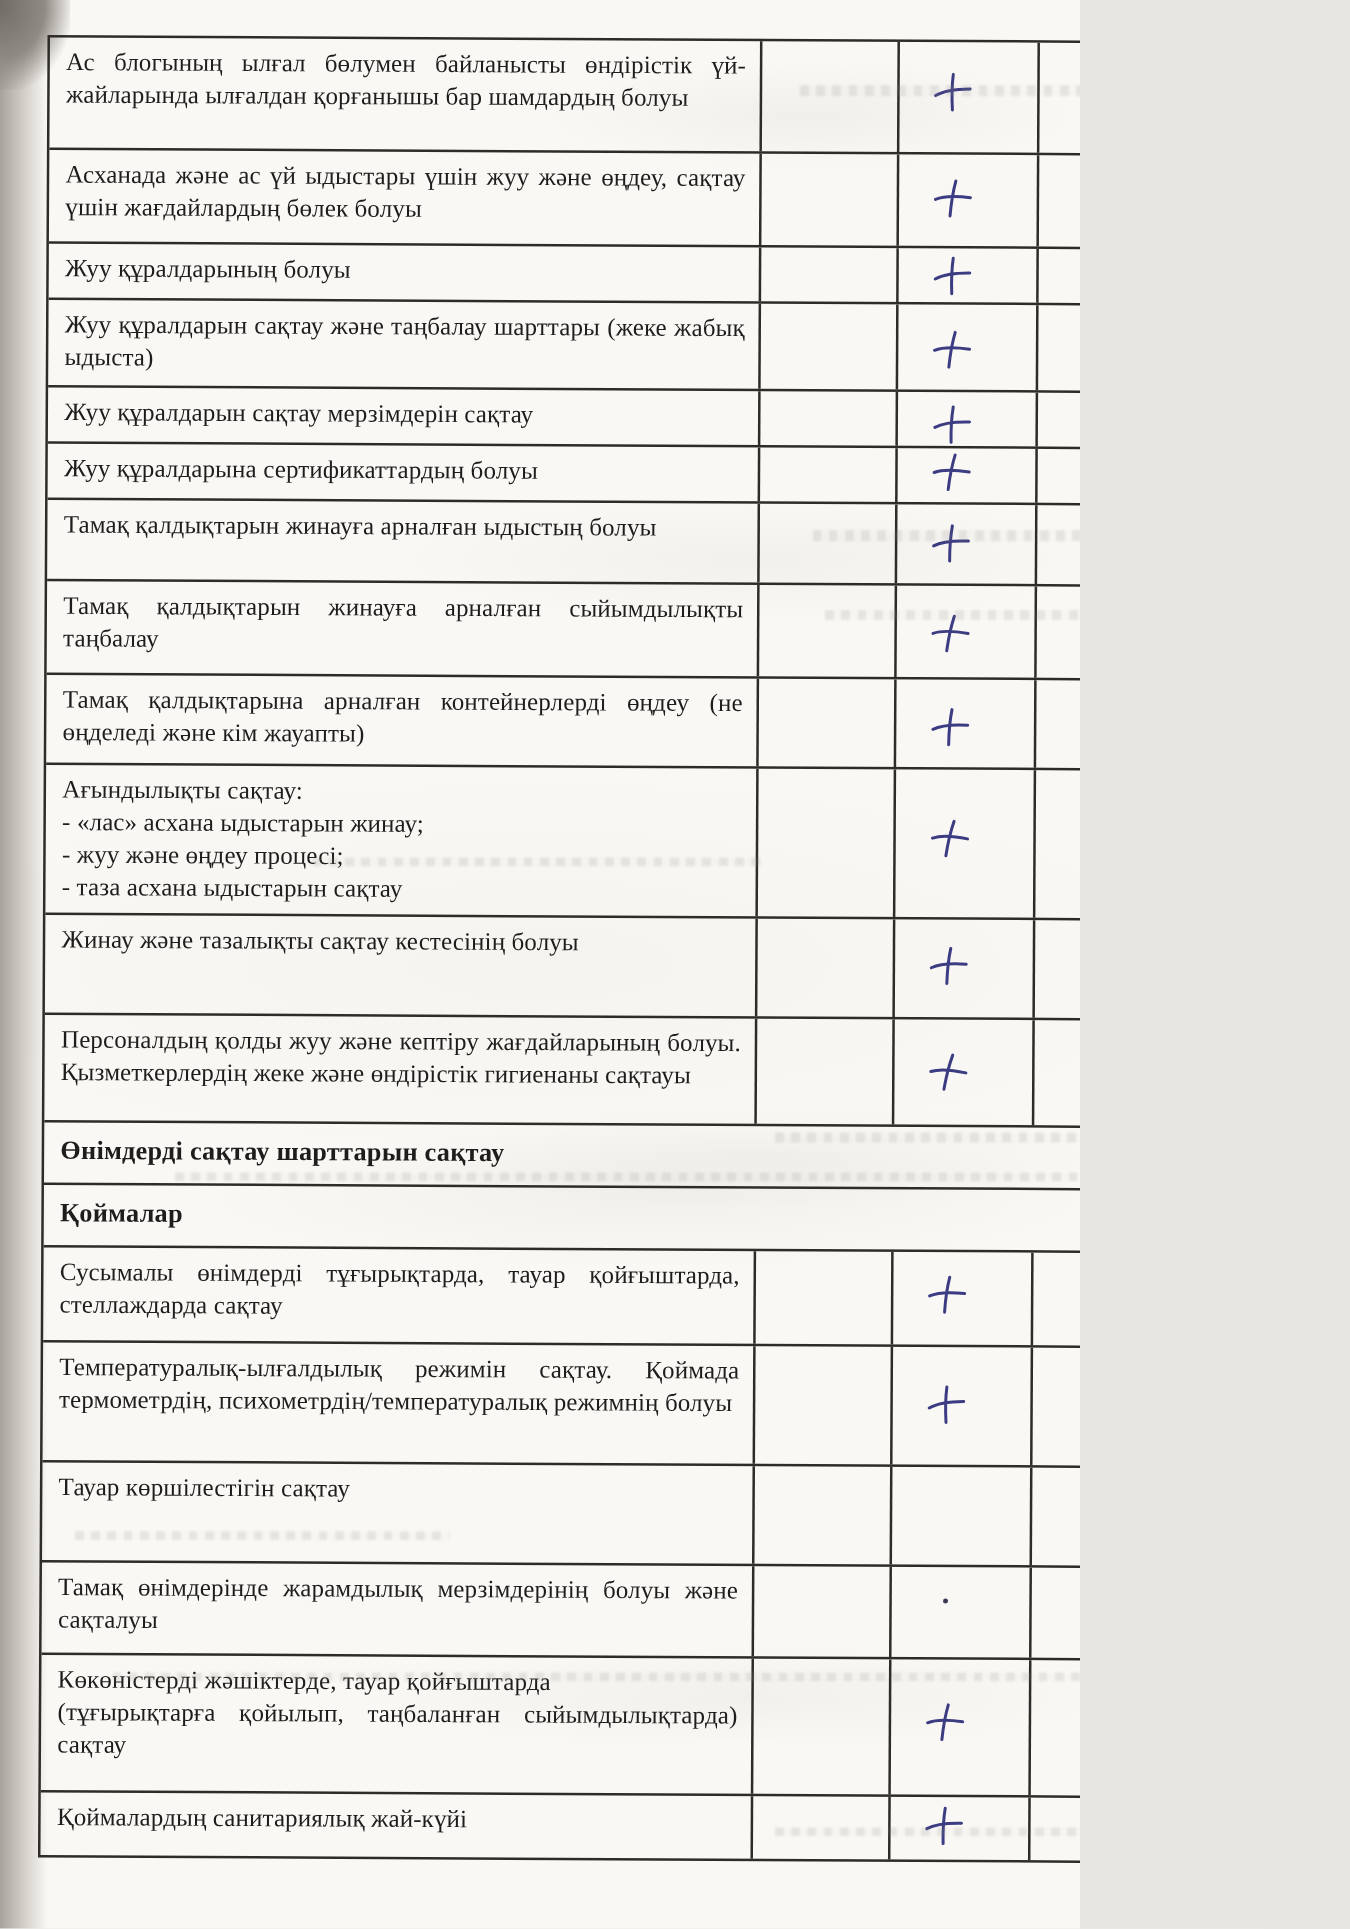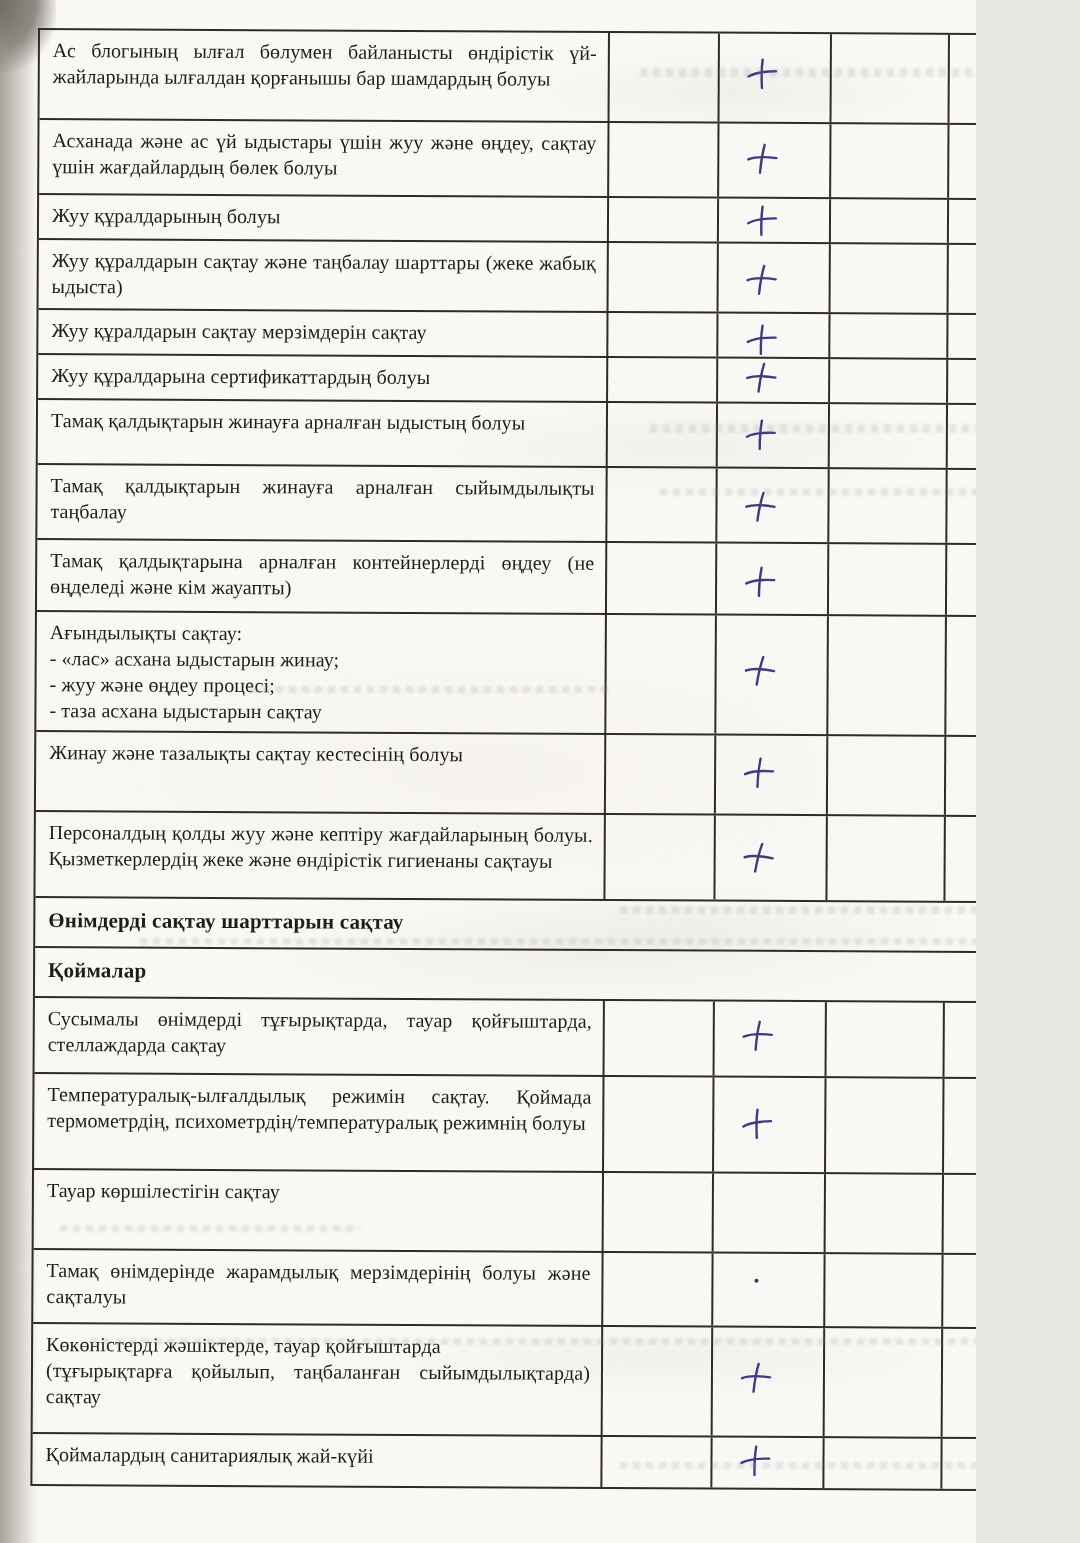--- a/index.html
+++ b/index.html
@@ -1,17 +1,17 @@
 <!DOCTYPE html>
 <html><head>
 <meta charset="utf-8">
 <style>
   html,body{margin:0;padding:0;background:#e8e6e2;}
   .page{
-    position:relative;width:976px;height:1543px;overflow:hidden;
+    position:relative;width:864px;height:1543px;overflow:hidden;
     background:#faf8f5;
     background-image:
       radial-gradient(ellipse 300px 60px at 75% 6%, rgba(160,158,150,.10), transparent 70%),
       radial-gradient(ellipse 400px 70px at 70% 29%, rgba(160,158,150,.09), transparent 70%),
       radial-gradient(ellipse 420px 60px at 72% 60%, rgba(160,158,150,.08), transparent 70%),
       radial-gradient(ellipse 500px 80px at 60% 62%, rgba(170,166,158,.10), transparent 70%),
       radial-gradient(ellipse 430px 55px at 68% 88%, rgba(160,158,150,.09), transparent 70%),
       radial-gradient(ellipse 700px 200px at 50% 50%, rgba(214,208,198,.12), transparent 75%);
     font-family:"Liberation Serif","DejaVu Serif",serif;
     color:#1f1d1b;

